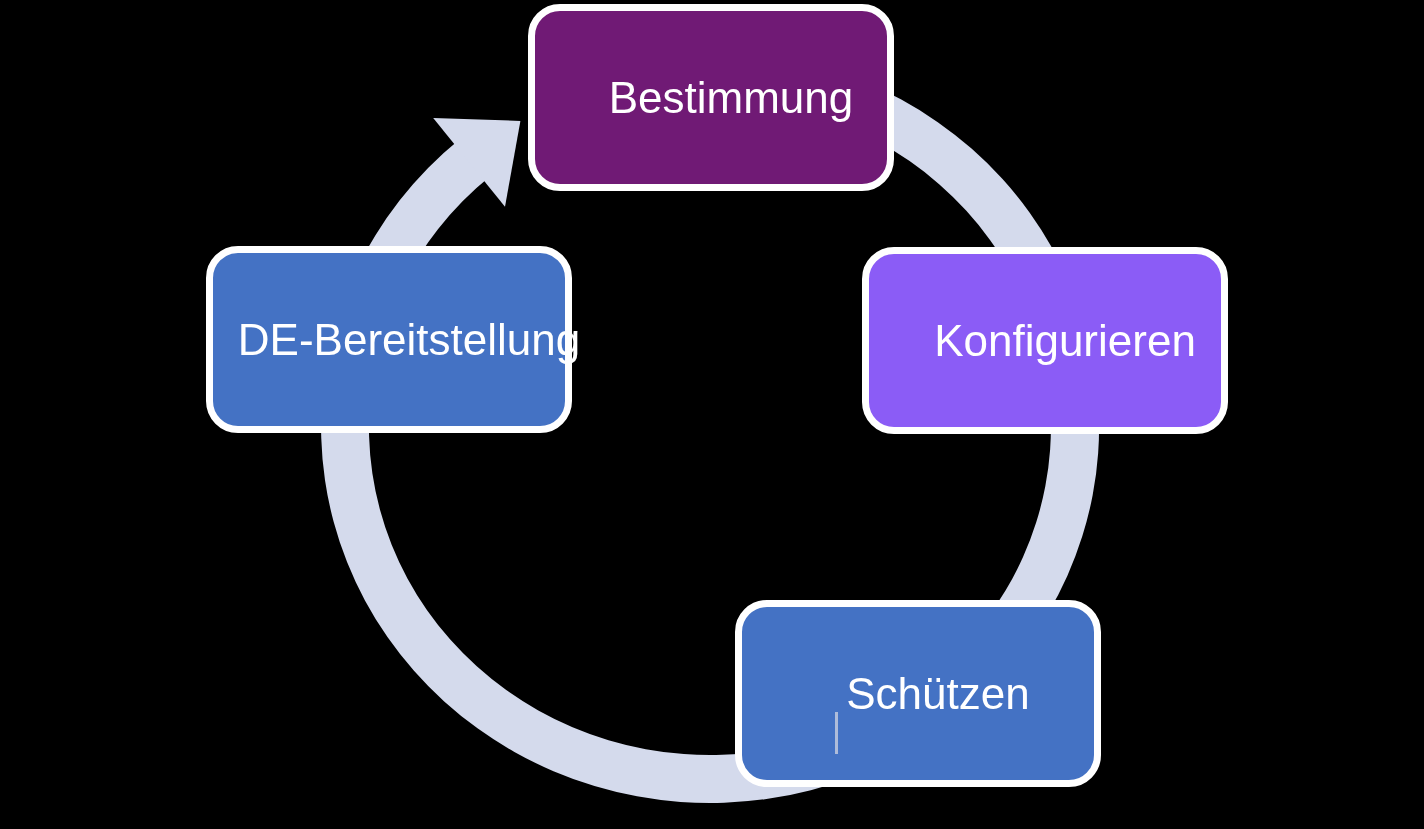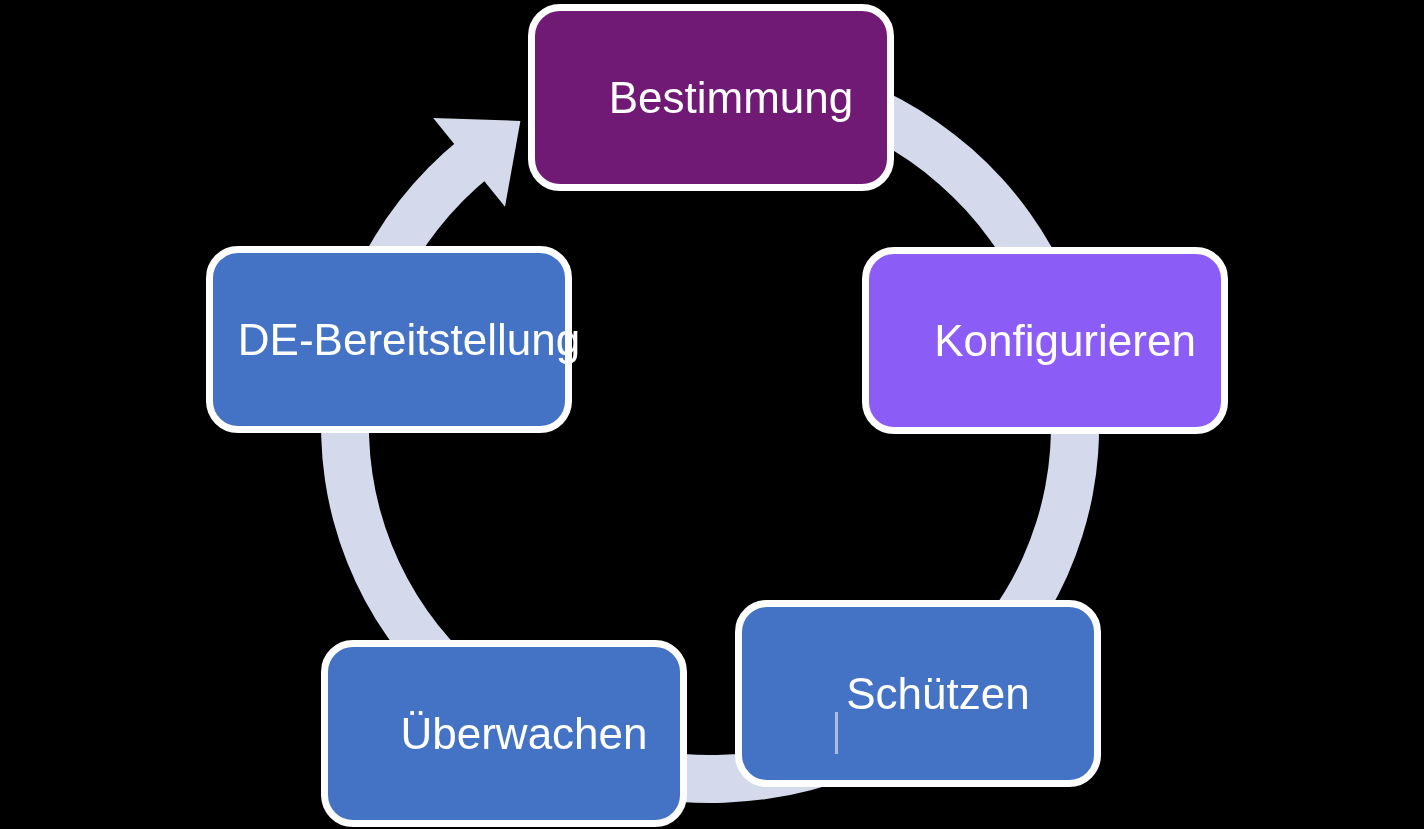--- a/index.html
+++ b/index.html
@@ -76,23 +76,20 @@
   </div>
 
   <div class="node node-konfigurieren" style="background: #8b5cf6; border-color: rgb(255, 255, 255);">
     <span class="label" style="color: rgb(255, 255, 255);">Konfigurieren</span>
   </div>
 
   <div class="node node-schuetzen" style="background: rgb(68, 114, 196); border-color: rgb(255, 255, 255);">
     <span class="label" style="color: rgb(255, 255, 255);">Schützen</span>
   </div>
 
-  <div class="node node-ueberwachen" style="background: rgb(68, 114, 196); border-color: rgb(255, 255, 255);">
-    <span class="label" style="color: rgb(255, 255, 255);">Überwachen</span>
-  </div>
 
   <div class="node node-de-bereitstellung" style="background: rgb(68, 114, 196); border-color: rgb(255, 255, 255);">
     <span class="label" style="color: rgb(255, 255, 255);">DE-Bereitstellung</span>
   </div>
 
   <div class="caret"></div>
 
 </div>
 
 </body></html>

